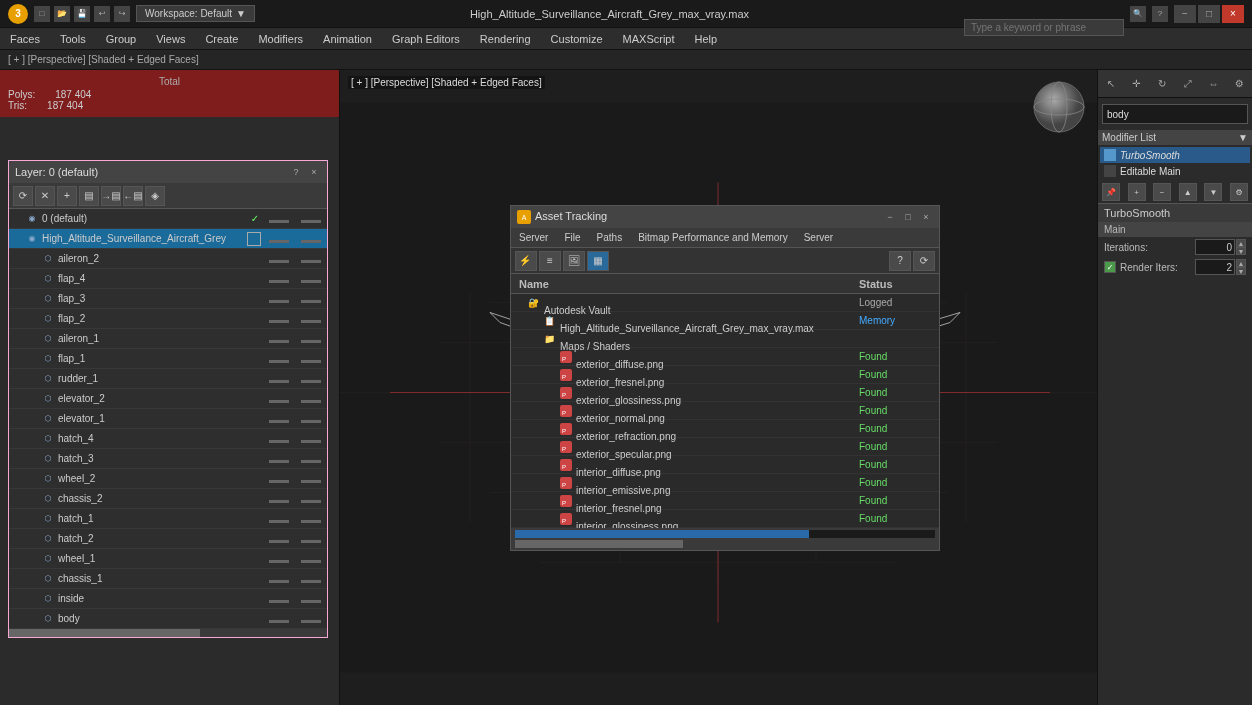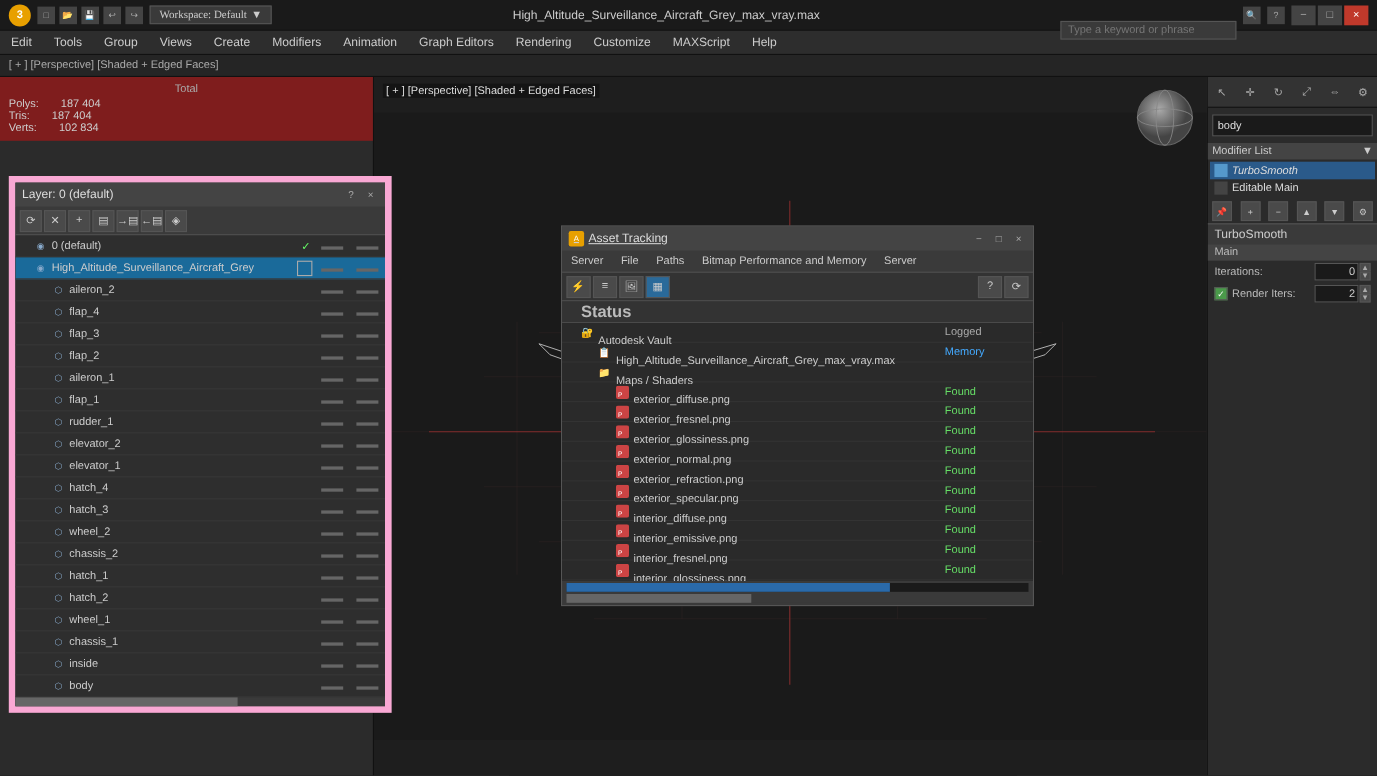--- a/index.html
+++ b/index.html
@@ -44,21 +44,21 @@
       display: flex; align-items: center; justify-content: center;
       font-size: 8px; color: #aaa;
     }
     .workspace-btn {
       background: #3a3a3a;
       border: 1px solid #555;
       color: #ccc;
       padding: 2px 8px;
       font-size: 10px;
       cursor: pointer;
-      display: flex; align-items: flex-start; gap: 4px; font-family: Liberation Serif, serif;
+      display: flex; align-items: flex-start; gap: 4px;
     }
     .title-file {
       flex: 1;
       text-align: center;
       font-size: 11px;
       color: #ccc;
     }
     .title-search {
       background: #3a3a3a;
       border: 1px solid #555;
@@ -135,23 +135,23 @@
       margin-bottom: 2px;
       color: #aaa;
     }
     .stats-row { display: flex; gap: 20px; }
 
     
     .layer-window {
       position: absolute;
       top: 90px;
       left: 8px;
-      width: 348px;
+      width: 320px;
       background: #3a3a3a;
-      border: 6px solid #f9a8d4;
+      border: 1px solid #f9a8d4;
       z-index: 10;
     }
     .layer-titlebar {
       background: #444;
       height: 22px;
       display: flex;
       align-items: center;
       justify-content: space-between;
       padding: 0 6px;
       cursor: move;
@@ -466,24 +466,24 @@
     }
     .asset-col-name {
       flex: 1;
       padding-left: 8px;
       font-size: 11px;
       color: #bbb;
       font-weight: bold;
     }
     .asset-col-status {
       width: 80px;
-      font-size: 15px;
+      font-size: 11px;
       color: #bbb;
       font-weight: bold;
-      text-align: center;
+      text-align: left;
     }
     .asset-list {
       max-height: 260px;
       overflow-y: auto;
       background: #2a2a2a;
     }
     .asset-item {
       display: flex;
       align-items: center;
       height: 18px;
@@ -596,21 +596,21 @@
     <button class="tb-btn">?</button>
     <div class="title-window-btns">
       <button class="win-btn">−</button>
       <button class="win-btn">□</button>
       <button class="win-btn close">×</button>
     </div>
   </div>
 </div>
 
 <div class="menu-bar">
-  <div class="menu-item">Edit</div>
+  <div class="menu-item">Faces</div>
   <div class="menu-item">Tools</div>
   <div class="menu-item">Group</div>
   <div class="menu-item">Views</div>
   <div class="menu-item">Create</div>
   <div class="menu-item">Modifiers</div>
   <div class="menu-item">Animation</div>
   <div class="menu-item">Graph Editors</div>
   <div class="menu-item">Rendering</div>
   <div class="menu-item">Customize</div>
   <div class="menu-item">MAXScript</div>
@@ -627,24 +627,20 @@
 
     <div class="stats-panel">
       <div class="stats-title">Total</div>
       <div class="stats-row">
         <span>Polys:</span>
         <span>187 404</span>
       </div>
       <div class="stats-row">
         <span>Tris:</span>
         <span>187 404</span>
-      </div>
-      <div class="stats-row">
-        <span>Verts:</span>
-        <span>102 834</span>
       </div>
     </div>
 
     <div class="layer-window">
       <div class="layer-titlebar">
         <span class="layer-title-text">Layer: 0 (default)</span>
         <div class="layer-title-btns">
           <button class="layer-btn">?</button>
           <button class="layer-btn">×</button>
         </div>
@@ -990,21 +986,21 @@
           <button class="spinner-btn">▲</button>
           <button class="spinner-btn">▼</button>
         </div>
       </div>
     </div>
   </div>
 </div>
 
 <div class="asset-window">
   <div class="asset-titlebar">
-    <div style="display:flex;align-items:center;text-decoration:underline;">
+    <div style="display:flex;align-items:flex-start;">
       <div class="asset-title-icon">A</div>
       <span class="asset-title-text">Asset Tracking</span>
     </div>
     <div class="layer-title-btns">
       <button class="layer-btn">−</button>
       <button class="layer-btn">□</button>
       <button class="layer-btn">×</button>
     </div>
   </div>
   <div class="asset-menu-bar">
@@ -1017,20 +1013,21 @@
   <div class="asset-toolbar">
     <button class="asset-tool-btn">⚡</button>
     <button class="asset-tool-btn">≡</button>
     <button class="asset-tool-btn">🖼</button>
     <button class="asset-tool-btn active">▦</button>
     <div style="flex:1"></div>
     <button class="asset-tool-btn">?</button>
     <button class="asset-tool-btn">⟳</button>
   </div>
   <div class="asset-col-headers">
+    <div class="asset-col-name">Name</div>
     <div class="asset-col-status">Status</div>
   </div>
   <div class="asset-list" id="asset-list">
       <div class="asset-item">
         <div class="asset-indent-1"></div>
         <div class="asset-icon" style="color: rgb(232, 160, 0);">🔐</div>
         <div class="asset-name">Autodesk Vault</div>
         <div class="asset-status status-logged">Logged</div>
       </div>
       <div class="asset-item">

